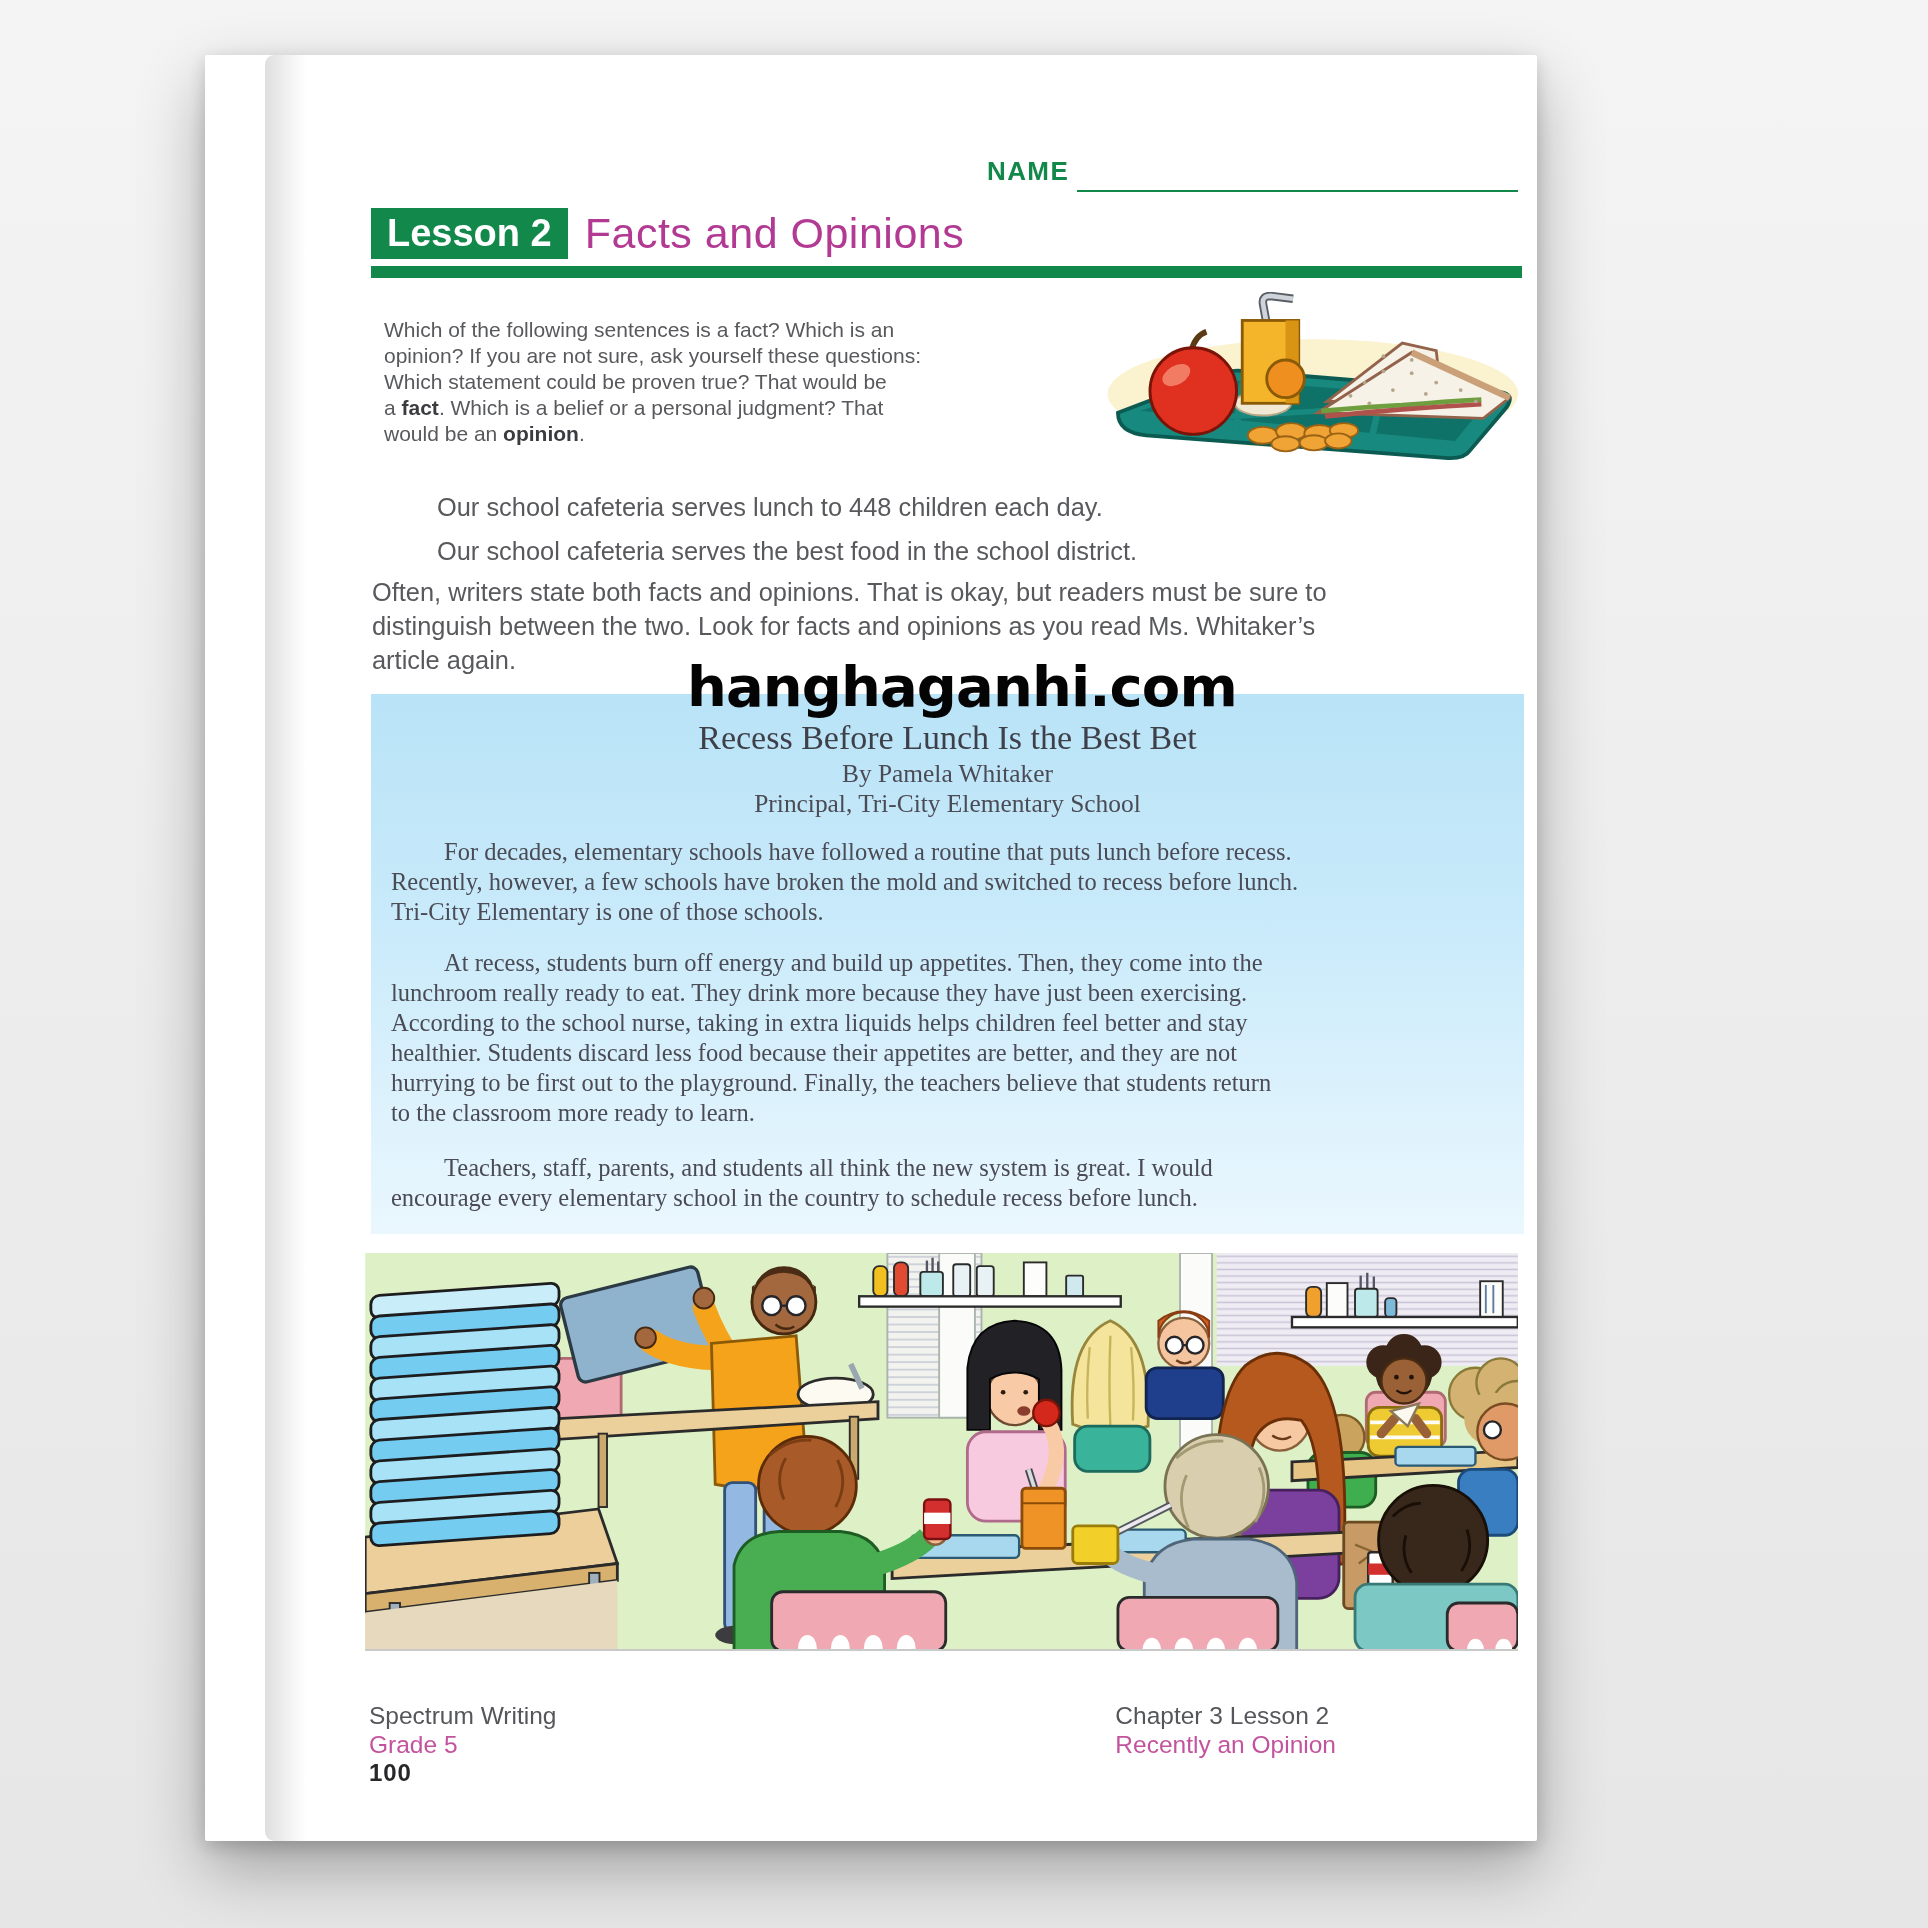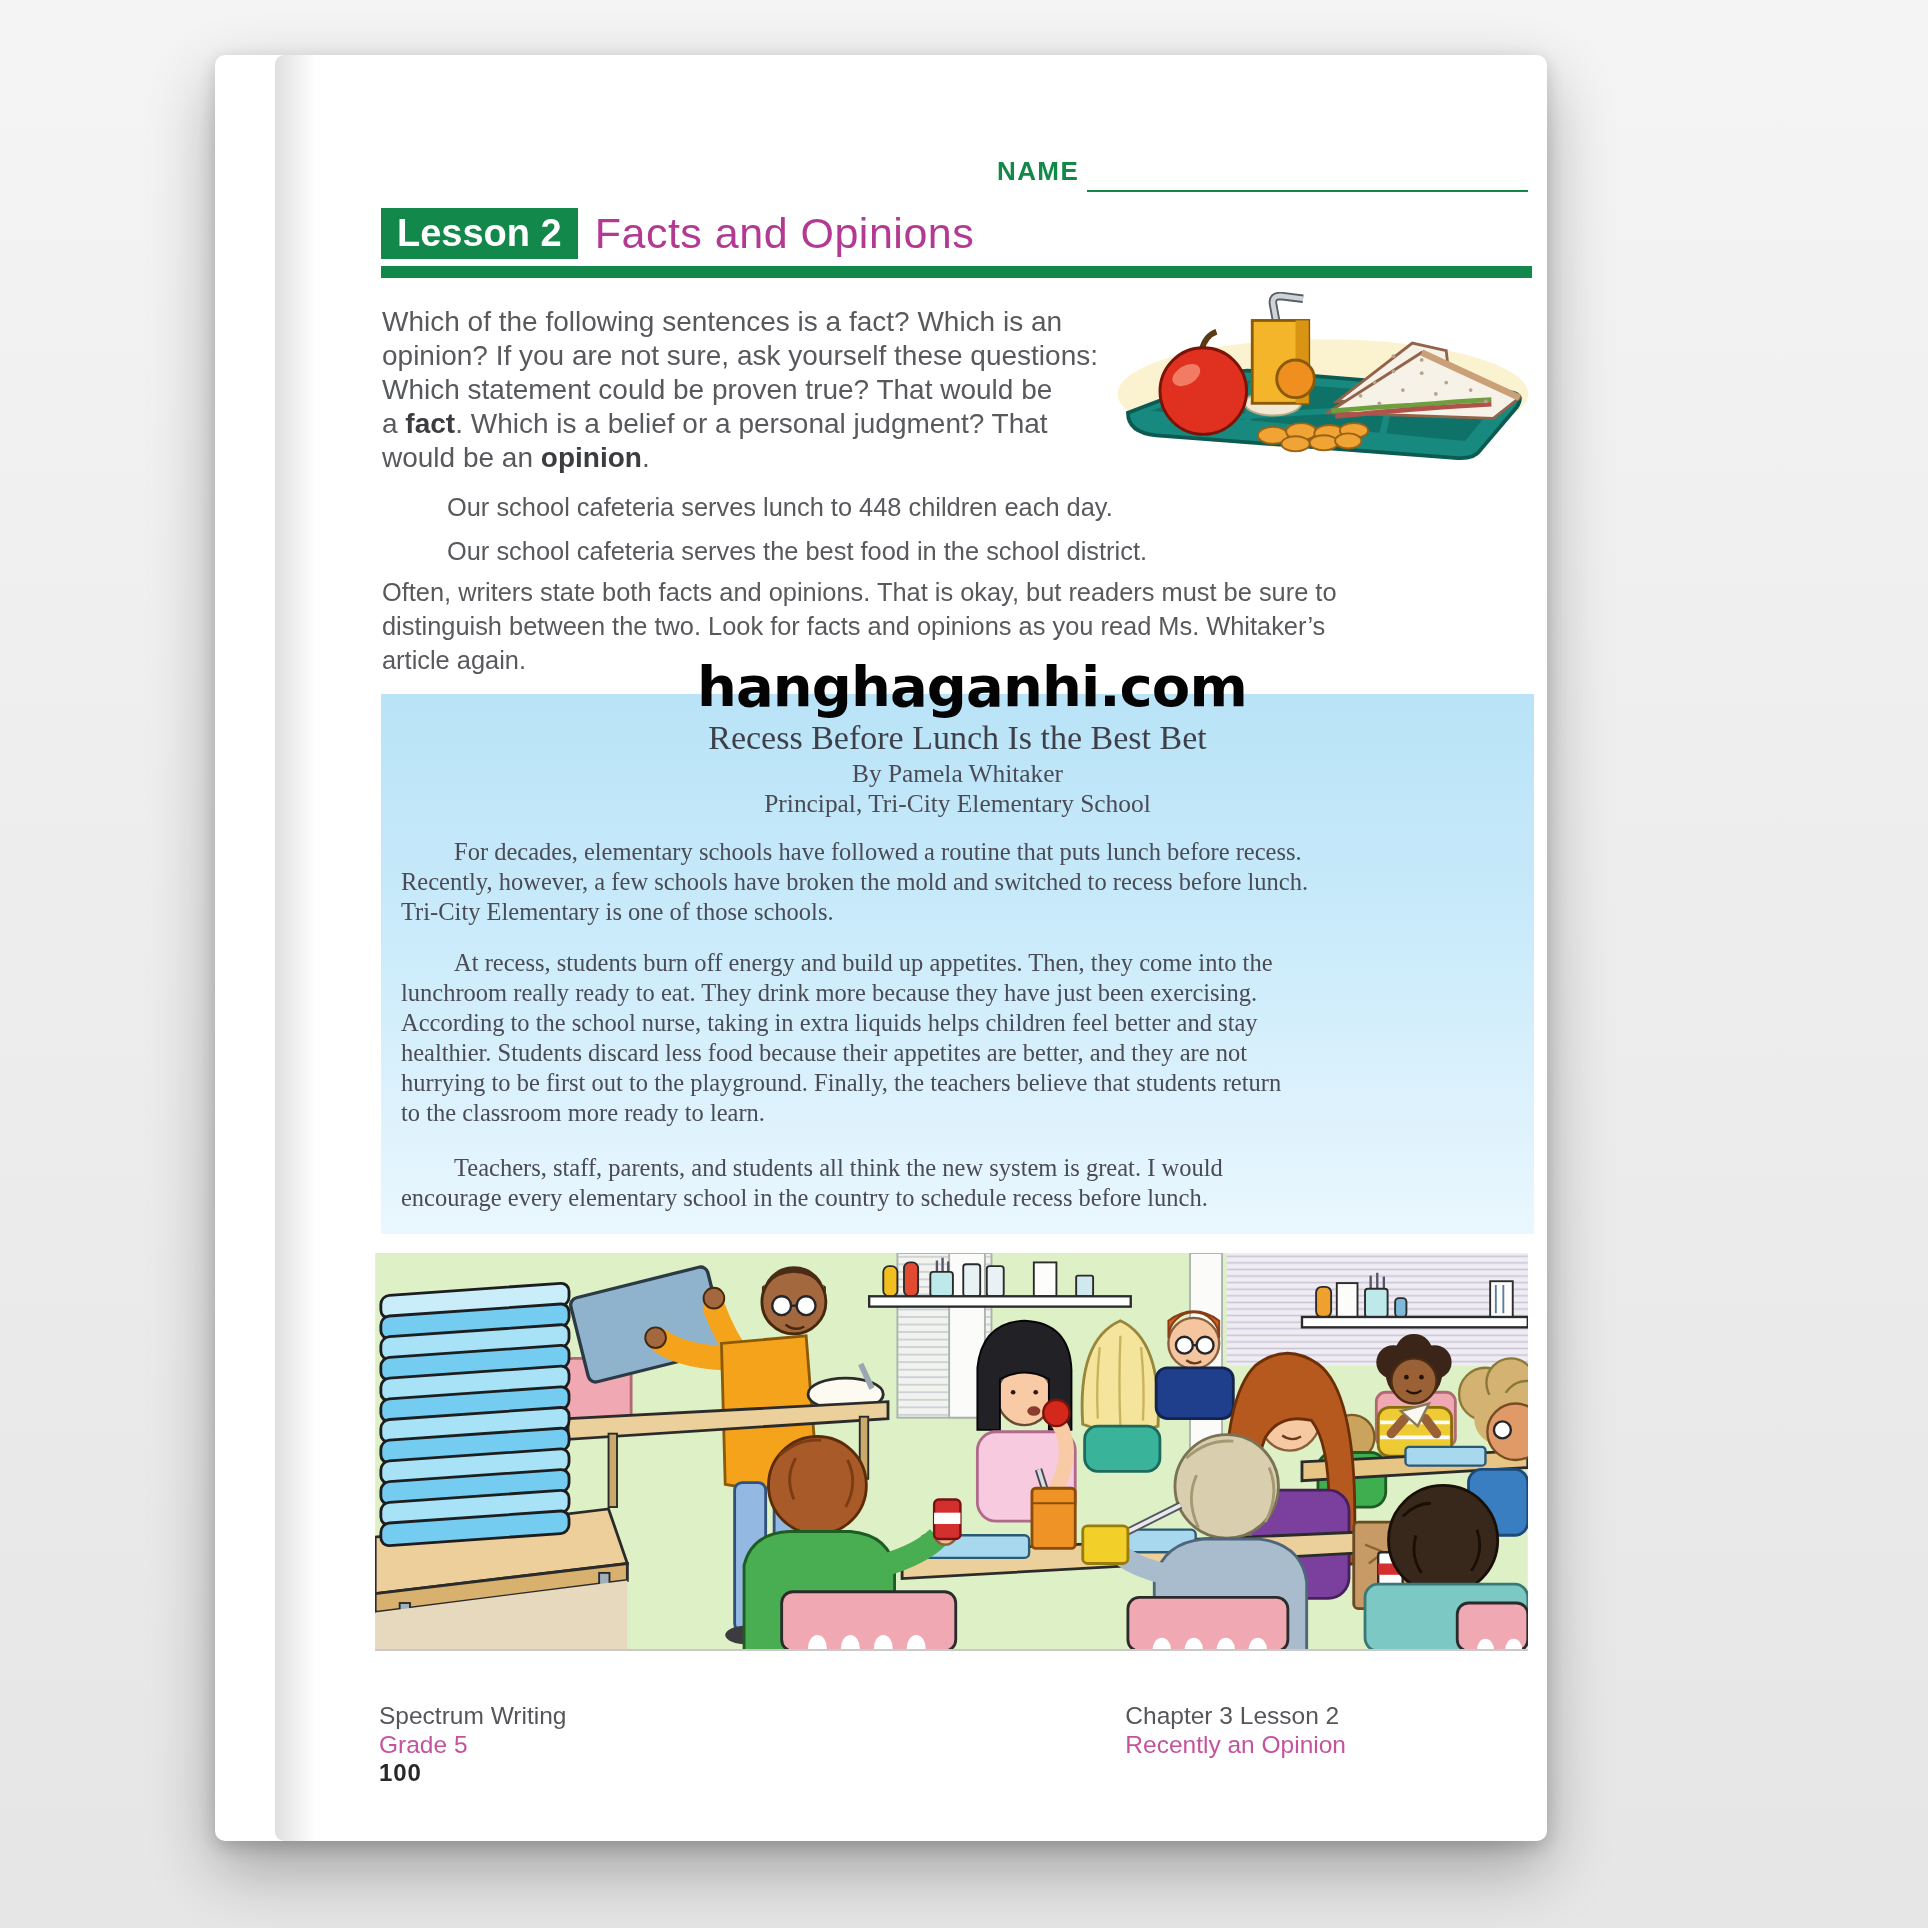--- a/index.html
+++ b/index.html
@@ -2,41 +2,41 @@
 <html style="--green: #12894a; --magenta: #b23a93; --footer_pink: #c4539e; --body_text: #58595c;font-size:15px"><head>
 <meta charset="utf-8">
 <style>
   html,body{margin:0;padding:0;}
   .backdrop{
     position:relative;width:1928px;height:1928px;overflow:hidden;
     background:linear-gradient(180deg,#f4f4f4 0%,#ececec 55%,#e6e6e7 100%);
     font-family:"Liberation Sans",sans-serif;
   }
   .sheet{
-    position:absolute;left:215px;top:55px;width:1332px;height:1786px;
-    background:#ffffff;border-radius:10px;
+    position:absolute;left:205px;top:55px;width:1332px;height:1786px;
+    background:#ffffff;border-radius:2px;
     box-shadow:0 28px 66px rgba(0,0,0,.30),0 5.6px 17px rgba(0,0,0,.16);
   }
   .gutter-shade{
     position:absolute;left:60px;top:0;width:41px;height:100%;
     background:linear-gradient(90deg,rgba(110,110,118,.22),rgba(110,110,118,0));
     border-radius:9.4px 0 0 9.4px;pointer-events:none;
   }
   
   .name-row{position:absolute;left:782px;top:94px;display:flex;align-items:flex-end;}
   .name-label{font-size:26px;font-weight:bold;letter-spacing:1.4px;color:var(--green);line-height:41px;}
   .name-line{width:441px;height:41px;border-bottom:2.8px solid var(--green);margin-left:7.5px;}
   
   .lesson-row{position:absolute;left:166px;top:153px;display:flex;align-items:center;}
   .badge{background:var(--green);color:#ffffff;font-weight:bold;font-size:38px;line-height:51px;padding:0 16px;}
   .lesson-title{color:var(--magenta);font-size:43px;margin-left:17px;letter-spacing:0.5px;}
   .rule{position:absolute;left:166px;top:211px;width:1151px;height:12.2px;background:var(--green);}
   
-  .intro{position:absolute;left:167px;top:250px;width:753px;margin:0;
-    font-size:28px;line-height:34px;color:var(--body_text);white-space:pre-line;}
+  .intro{position:absolute;left:167px;top:250px;width:753px;margin:12px;
+    font-size:21px;line-height:26px;color:var(--body_text);white-space:pre-line;}
   .intro b{color:#3b3c40;}
   .example{position:absolute;left:232px;margin:0;font-size:25.4px;line-height:32px;color:var(--body_text);white-space:pre-line;}
   .e1{top:436px;}
   .e2{top:480px;}
   .transition{position:absolute;left:167px;top:520px;width:1186px;margin:0;
     font-size:25.4px;line-height:34px;color:var(--body_text);white-space:pre-line;}
   
   .watermark{position:absolute;left:482px;top:599px;z-index:6;
     font-family:"DejaVu Sans",sans-serif;font-weight:bold;font-size:56px;color:#040404;letter-spacing:-0.9px;}
   

